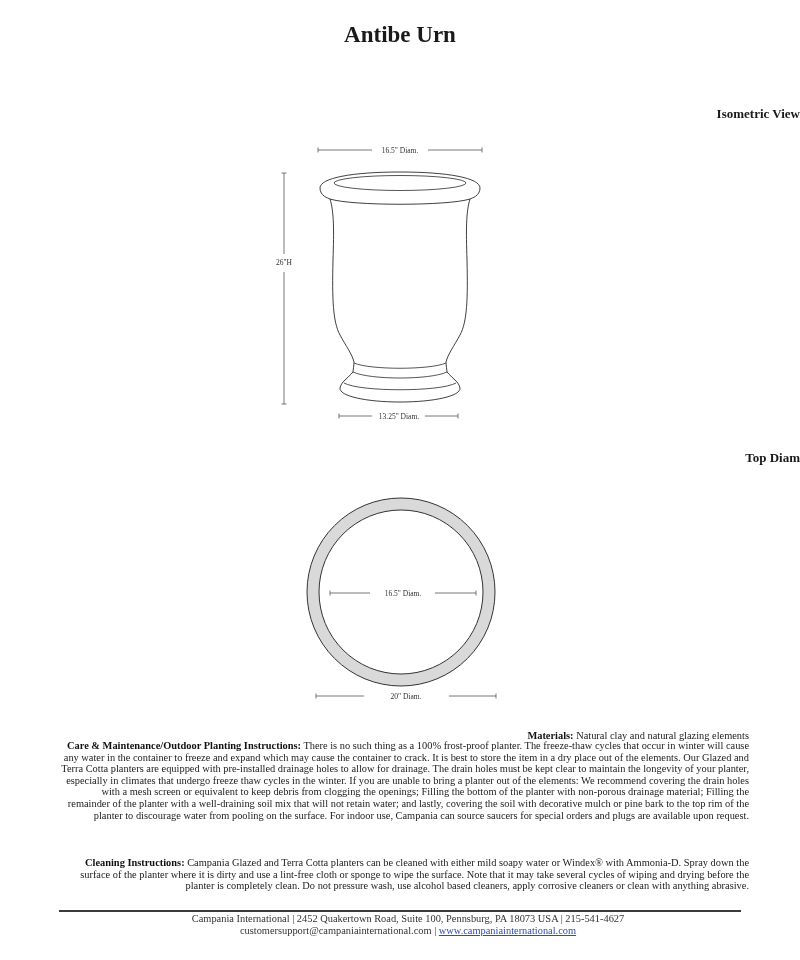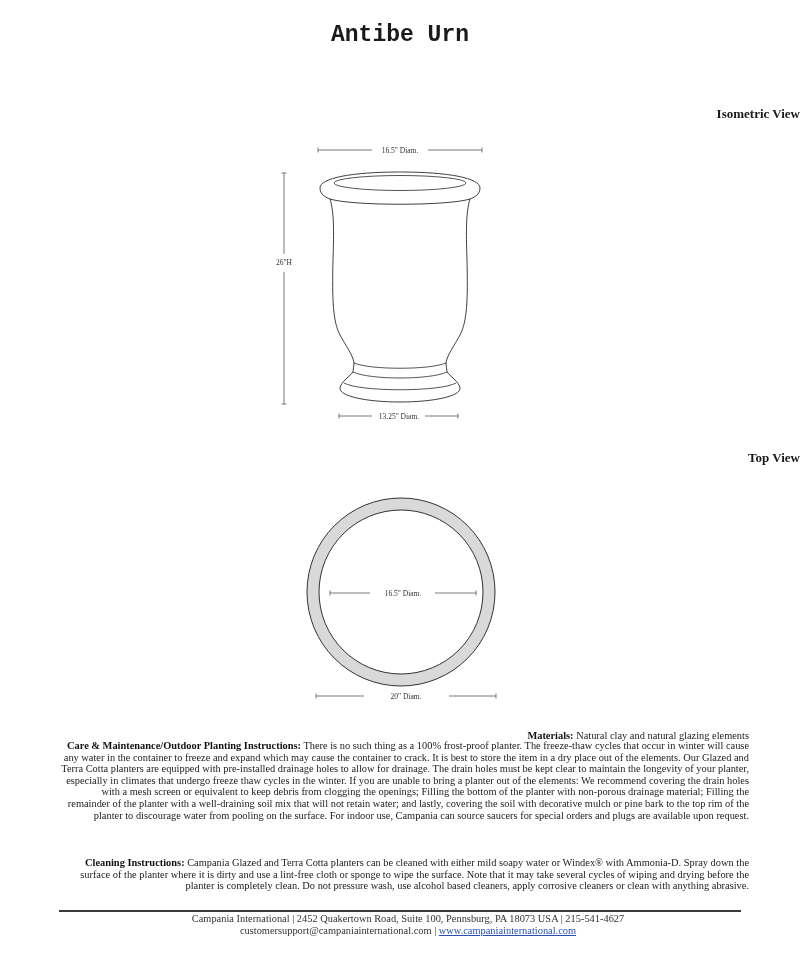--- a/index.html
+++ b/index.html
@@ -1,17 +1,17 @@
 <!DOCTYPE html>
 <html><head>
   <meta charset="utf-8">
   <style>
     html, body { margin: 0; padding: 0; background: #ffffff; }
     body { width: 800px; height: 960px; position: relative; overflow: hidden; font-family: "Liberation Serif", serif; color: #222; }
-    .title { position: absolute; top: 22px; left: 0; width: 800px; text-align: center; font-family: Liberation Mono, monospace; font-weight: bold; font-size: 23px; color: #1a1a1a; }
+    .title { position: absolute; top: 22px; left: 0; width: 800px; text-align: center; font-family: Liberation Serif, serif; font-weight: bold; font-size: 23px; color: #1a1a1a; }
     .section-heading { position: absolute; left: 0; width: 800px; text-align: right; font-family: "Liberation Serif", serif; font-weight: bold; font-size: 13px; color: #1a1a1a; }
     #iso-heading { top: 106px; }
     #top-heading { top: 450px; }
     svg.drawing { position: absolute; left: 0; top: 0; }
     .dim-label { font-family: "Liberation Serif", serif; font-size: 7.5px; fill: #333; }
     .body-text { position: absolute; left: 59px; width: 690px; font-family: "Liberation Serif", serif; font-size: 10.4px; line-height: 11.6px; color: #222; text-align: right; }
     .body-text b { font-weight: bold; color: #111; }
     #materials { top: 730px; }
     #care { top: 740px; font-family: Liberation Serif, serif; }
     #cleaning { top: 857px; }
@@ -86,21 +86,21 @@
 
   <g>
     <line x1="316" y1="696" x2="364" y2="696" stroke="#555" stroke-width="0.8"></line>
     <line x1="316" y1="693.5" x2="316" y2="698.5" stroke="#555" stroke-width="0.8"></line>
     <line x1="449" y1="696" x2="496" y2="696" stroke="#555" stroke-width="0.8"></line>
     <line x1="496" y1="693.5" x2="496" y2="698.5" stroke="#555" stroke-width="0.8"></line>
     <text x="406" y="698.5" text-anchor="middle" class="dim-label">20" Diam.</text>
   </g>
 </svg>
 
-<div class="section-heading" id="top-heading">Top View</div>
+<div class="section-heading" id="top-heading">Top Diam</div>
 
 <div class="body-text" id="materials"><b>Materials:</b><span> Natural clay and natural glazing elements</span></div>
 
 <div class="body-text" id="care"><b>Care &amp; Maintenance/Outdoor Planting Instructions:</b><span> There is no such thing as a 100% frost-proof planter. The freeze-thaw cycles that occur in winter will cause any water in the container to freeze and expand which may cause the container to crack. It is best to store the item in a dry place out of the elements. Our Glazed and Terra Cotta planters are equipped with pre-installed drainage holes to allow for drainage. The drain holes must be kept clear to maintain the longevity of your planter, especially in climates that undergo freeze thaw cycles in the winter. If you are unable to bring a planter out of the elements: We recommend covering the drain holes with a mesh screen or equivalent to keep debris from clogging the openings; Filling the bottom of the planter with non-porous drainage material; Filling the remainder of the planter with a well-draining soil mix that will not retain water; and lastly, covering the soil with decorative mulch or pine bark to the top rim of the planter to discourage water from pooling on the surface. For indoor use, Campania can source saucers for special orders and plugs are available upon request.</span></div>
 
 <div class="body-text" id="cleaning"><b>Cleaning Instructions:</b><span> Campania Glazed and Terra Cotta planters can be cleaned with either mild soapy water or Windex® with Ammonia-D. Spray down the surface of the planter where it is dirty and use a lint-free cloth or sponge to wipe the surface. Note that it may take several cycles of wiping and drying before the planter is completely clean. Do not pressure wash, use alcohol based cleaners, apply corrosive cleaners or clean with anything abrasive.</span></div>
 
 <div class="rule"></div>
 
 <div class="footer" id="footer-line1">Campania International | 2452 Quakertown Road, Suite 100, Pennsburg, PA 18073 USA | 215-541-4627</div>

